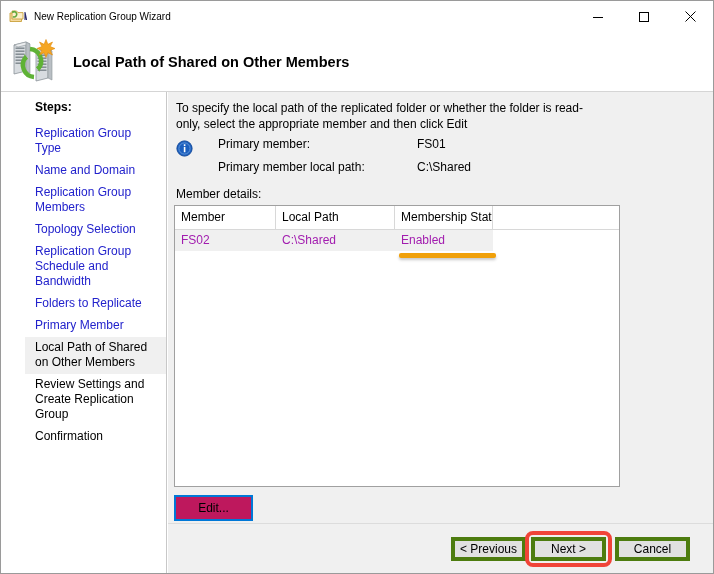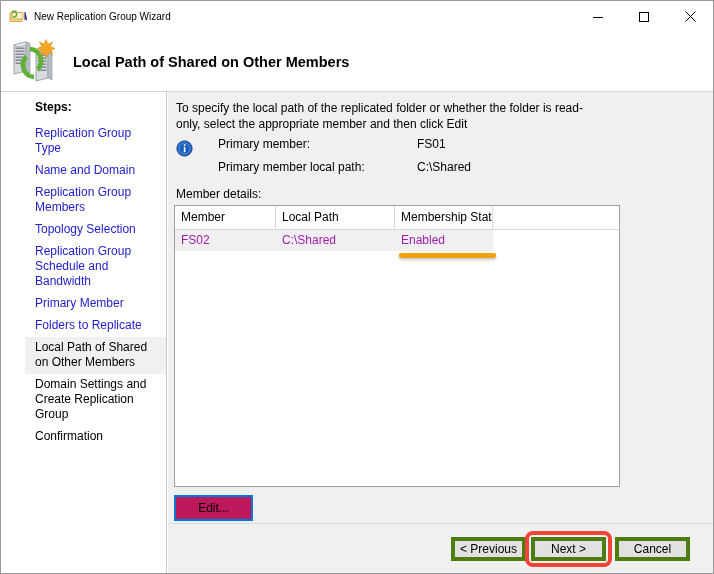--- a/index.html
+++ b/index.html
@@ -347,24 +347,24 @@
   <div id="header-rule"></div>
 
   <div id="sidebar">
     <div id="steps-label">Steps:</div>
 
     <div class="step visited">Replication Group Type</div>
     <div class="step visited">Name and Domain</div>
     <div class="step visited">Replication Group Members</div>
     <div class="step visited">Topology Selection</div>
     <div class="step visited">Replication Group Schedule and Bandwidth</div>
+    <div class="step visited">Folders to Replicate</div>
     <div class="step visited">Primary Member</div>
-    <div class="step visited">Folders to Replicate</div>
     <div class="step current">Local Path of Shared on Other Members</div>
-    <div class="step pending">Domain Settings and Create Replication Group</div>
+    <div class="step pending">Review Settings and Create Replication Group</div>
     <div class="step pending">Confirmation</div>
   </div>
 
   <div id="content">
 
     <div id="intro">To specify the local path of the replicated folder or whether the folder is read-only, select the appropriate member and then click Edit</div>
 
     <div id="info-block">
       <div id="info-icon">
         <svg width="17" height="17" viewBox="0 0 17 17">

